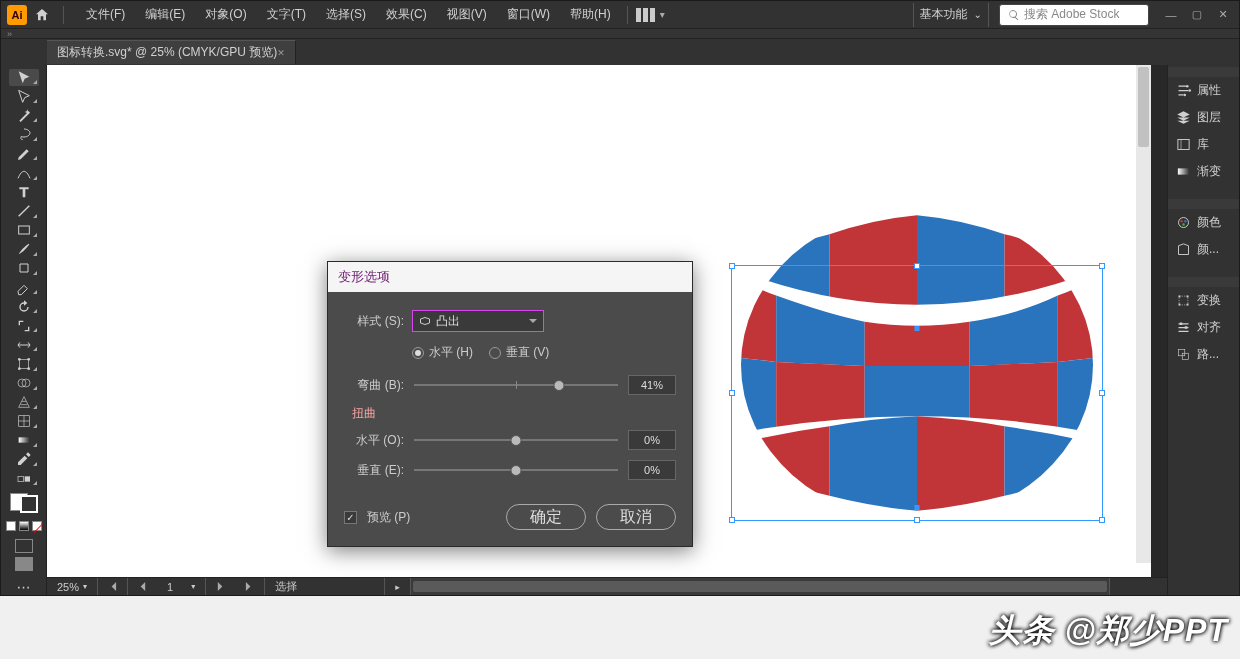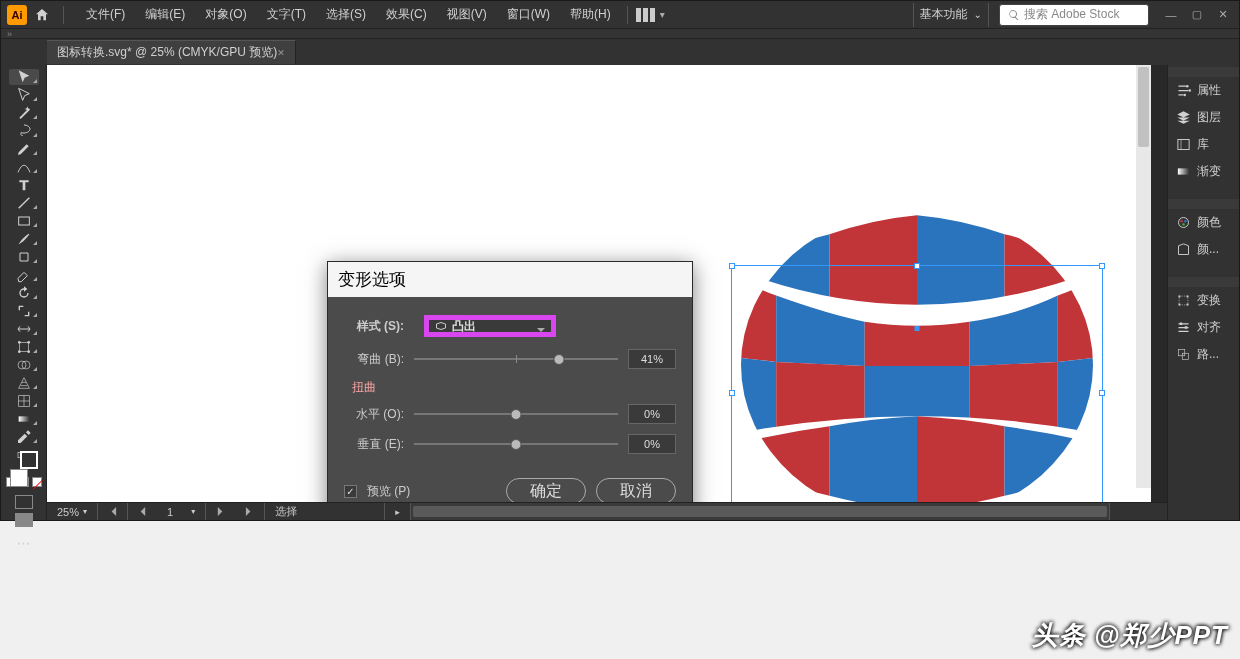--- a/index.html
+++ b/index.html
@@ -1,17 +1,17 @@
 <!DOCTYPE html>
 <html><head>
 <meta charset="utf-8">
 <style>
 * { margin:0; padding:0; box-sizing:border-box; font-family:"Microsoft YaHei",sans-serif; -webkit-font-smoothing:antialiased; }
 body { width:1240px; height:659px; background:#f0f0f0; overflow:hidden; position:relative; }
-.app { width:1240px; height:521px; background:#323232; display:flex; flex-direction:column; border:1px solid #1a1a1a; }
+.app { width:1240px; height:596px; background:#323232; display:flex; flex-direction:column; border:1px solid #1a1a1a; }
 
 
 .menubar { height:28px; background:#323232; display:flex; align-items:center; padding:0 6px; gap:2px; border-bottom:1px solid #222; }
 .ai-badge { width:20px; height:20px; background:#ff9a00; border-radius:3px; display:flex; align-items:center; justify-content:center; font-size:11px; font-weight:bold; color:#330000; }
 .home-icon { width:26px; height:20px; display:flex; align-items:center; justify-content:center; color:#ccc; border-radius:2px; }
 .home-icon svg { width:16px; height:16px; fill:#d0d0d0; }
 .menu-items { display:flex; align-items:center; gap:4px; margin-left:6px; }
 .menu-item { color:#d0d0d0; font-size:12px; padding:3px 8px; cursor:pointer; white-space:nowrap; }
 .menu-sep { width:1px; height:18px; background:#555; margin:0 6px; }
 .panel-toggle { width:20px; height:14px; display:flex; gap:2px; }
@@ -65,25 +65,25 @@
 .sel-c { position:absolute; width:5px; height:5px; background:#3399ff; left:50%; transform:translateX(-50%); }
 
 .panels-right { width:72px; background:#323232; display:flex; flex-direction:column; padding-top:2px; border-left:1px solid #222; }
 .panel-group-label { height:10px; background:#3a3a3a; }
 .panel-btn { display:flex; align-items:center; gap:6px; padding:5px 8px; color:#cfcfcf; font-size:12px; cursor:pointer; }
 .panel-btn svg { width:15px; height:15px; fill:#cfcfcf; flex-shrink:0; }
 .panel-gap { height:14px; }
 
 
 .dialog { position:absolute; left:280px; top:196px; width:366px; background:#4b4b4b; border:1px solid #2a2a2a; box-shadow:0 4px 20px rgba(0,0,0,0.5); z-index:10; }
-.dialog-title { background:#f5f5f5; color:#000000; font-size:17px; padding:6px 10px; }
+.dialog-title { background:#f5f5f5; color:#701a75; font-size:13px; padding:6px 10px; }
 .dialog-body { padding:18px 16px 16px 16px; color:#ccc; font-size:12px; }
-.drow { display:flex; align-items:center; gap:20px; margin-bottom:12px;font-weight:bold; }
+.drow { display:flex; align-items:center; gap:8px; margin-bottom:12px; }
 .drow .lbl { width:60px; text-align:right; white-space:nowrap; }
-.style-select { flex:0 0 132px; height:22px; background:#3a3a3a; border:5px solid #d946ef; display:flex; align-items:center; padding:0 6px; gap:5px; color:#ddd; font-size:12px; position:relative; }
+.style-select { flex:0 0 132px; height:22px; background:#3a3a3a; border:1px solid #d946ef; display:flex; align-items:center; padding:0 6px; gap:5px; color:#ddd; font-size:12px; position:relative; }
 .style-select::after { content:""; position:absolute; right:6px; border:4px solid transparent; border-top-color:#aaa; top:8px; }
 .radio-row { display:flex; gap:16px; margin-left:68px; margin-bottom:14px; }
 .radio { display:flex; align-items:center; gap:5px; }
 .radio .dot { width:12px; height:12px; border-radius:50%; border:1px solid #999; display:flex; align-items:center; justify-content:center; }
 .radio.checked .dot::after { content:""; width:6px; height:6px; border-radius:50%; background:#ddd; }
 .slider-row { display:flex; align-items:center; gap:10px; margin-bottom:10px; }
 .slider-row .lbl { width:60px; text-align:right; }
 .slider { flex:1; height:14px; position:relative; }
 .slider-track { position:absolute; left:0; right:0; top:6px; height:2px; background:#777; }
 .slider-tick { position:absolute; top:3px; width:1px; height:8px; background:#888; left:50%; }
@@ -96,21 +96,21 @@
 .dbtn { width:80px; height:26px; border:1px solid #aaa; border-radius:14px; background:transparent; color:#ddd; font-size:16px; display:flex; align-items:center; justify-content:center; cursor:pointer; }
 
 
 .statusbar { height:18px; background:#323232; display:flex; align-items:center; font-size:11px; color:#ccc; border-top:1px solid #222; gap:0; }
 .statusbar .seg { padding:0 10px; border-right:1px solid #555; height:100%; display:flex; align-items:center; gap:4px; }
 .statusbar .seg svg { width:9px; height:9px; fill:#aaa; }
 .sb-scroll { height:100%; width:700px; border-left:1px solid #555; border-right:1px solid #555; position:relative; background:#3a3a3a; }
 .sb-scroll::after { content:""; position:absolute; left:2px; right:2px; top:3px; bottom:3px; background:#5a5a5a; border-radius:2px; }
 
 
-.watermark { position:absolute; right:12px; bottom:6px; font-size:26px; font-weight:bold; color:#fff; text-shadow:0 0 4px #000,0 0 4px #000; font-style:italic; letter-spacing:1px; pointer-events:none; }
+.watermark { position:absolute; right:12px; bottom:6px; font-size:32px; font-weight:bold; color:#fff; text-shadow:0 0 4px #000,0 0 4px #000; font-style:italic; letter-spacing:1px; pointer-events:none; }
 </style>
 </head>
 <body>
 
 <div class="app">
 
   <div class="menubar">
     <div class="ai-badge">Ai</div>
     <div class="home-icon">
       <svg viewBox="0 0 24 24">
@@ -362,20 +362,30 @@
           <div class="dialog-title">变形选项</div>
           <div class="dialog-body">
             <div class="drow">
               <span class="lbl">样式 (S):</span>
               <div class="style-select">
                 <svg width="12" height="12" viewBox="0 0 24 24" fill="none" stroke="#ccc" stroke-width="2">
                     <path d="M3 8 Q12 2 21 8 M3 16 Q12 22 21 16 M3 8 L3 16 M21 8 L21 16"></path>
                   </svg>
                 <span>凸出</span>
               </div>
+            </div>
+            <div class="radio-row">
+              <label class="radio checked">
+                  <span class="dot"></span>
+                  <span>水平 (H)</span>
+                </label>
+              <label class="radio">
+                  <span class="dot"></span>
+                  <span>垂直 (V)</span>
+                </label>
             </div>
             <div class="slider-row">
               <span class="lbl">弯曲 (B):</span>
               <div class="slider">
                 <div class="slider-track"></div>
                   <div class="slider-tick"></div>
                 <div class="slider-thumb" id="thumb-bend" style="left: 71%;"></div>
               </div>
               <div class="valbox">41%</div>
             </div>

